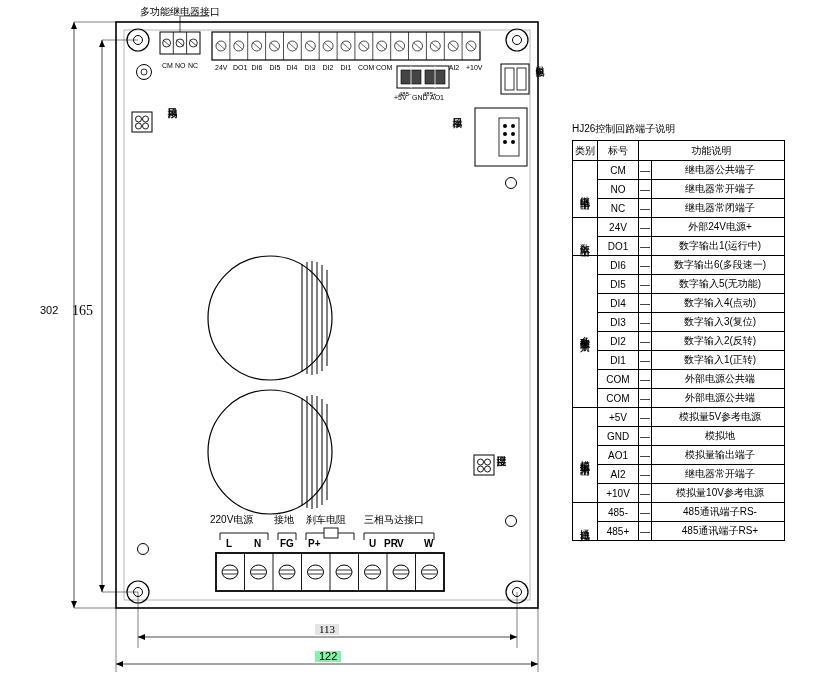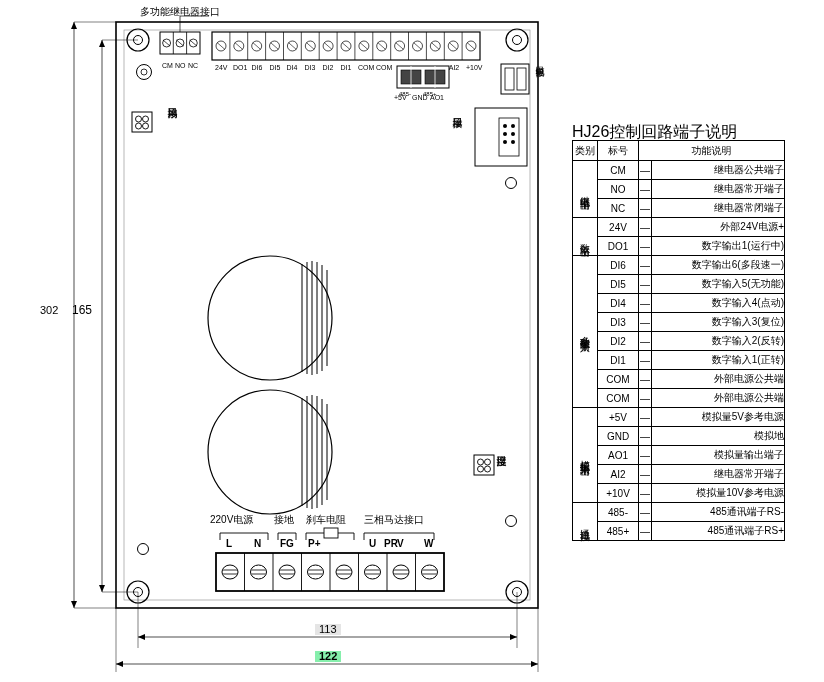--- a/index.html
+++ b/index.html
@@ -5,29 +5,29 @@
   html,body{margin:0;padding:0;background:#fff;}
   body{width:824px;height:682px;position:relative;font-family:"Liberation Sans","DejaVu Sans",sans-serif;color:#000;overflow:hidden;}
   .canvas{position:absolute;left:12px;top:0;width:824px;height:682px;}
   svg{position:absolute;left:0;top:0;}
 
   .lbl{position:absolute;font-size:10px;line-height:11px;white-space:nowrap;}
   .lbl.v{writing-mode:vertical-rl;text-orientation:upright;white-space:nowrap;}
   .lbl.tiny{font-size:6px;}
 
   
-  .tbl-title{position:absolute;left:560px;top:122px;font-size:16px;}
+  .tbl-title{position:absolute;left:560px;top:122px;font-size:10px;}
   table.spec{position:absolute;left:560px;top:140px;border-collapse:collapse;font-size:10px;}
   table.spec td,table.spec th{border:1px solid #000;padding:0;text-align:center;vertical-align:middle;font-weight:normal;}
   table.spec th{height:19px;font-size:10px;}
   table.spec td.cat{width:22px;padding:0 1px;}
   table.spec td.cat span{display:inline-block;writing-mode:vertical-rl;text-orientation:upright;line-height:13px;letter-spacing:1px;font-size:10px;}
   table.spec td.sym{width:40px;height:18px;font-size:10px;}
   table.spec td.dash{width:12px;}
-  table.spec td.desc{width:128px;text-align:right;padding-left:4px;font-size:10px;}
+  table.spec td.desc{width:128px;text-align:center;padding-left:4px;font-size:10px;}
 
   
   .vtxt{position:absolute;font-size:10px;line-height:11px;text-align:center;width:12px;}
 </style>
 </head>
 <body>
 
 <div class="canvas">
 
 <svg width="824" height="682">
@@ -290,23 +290,23 @@
 <div class="lbl" style="left:214px;top:538px;font-weight:bold;">L</div>
 <div class="lbl" style="left:242px;top:538px;font-weight:bold;">N</div>
 <div class="lbl" style="left:268px;top:538px;font-weight:bold;">FG</div>
 <div class="lbl" style="left:296px;top:538px;font-weight:bold;">P+</div>
 <div class="lbl" style="left:324px;top:538px;font-weight:bold;margin-left:48px;">PR</div>
 <div class="lbl" style="left:357px;top:538px;font-weight:bold;">U</div>
 <div class="lbl" style="left:385px;top:538px;font-weight:bold;">V</div>
 <div class="lbl" style="left:412px;top:538px;font-weight:bold;">W</div>
 
 <div class="lbl" style="left:28px;top:305px;font-size:11px;">302</div>
-<div class="lbl" style="left:60px;top:305px;font-size:12px;">165</div>
-<div class="lbl" style="left:303px;top:624px;font-size:11px;background:#e5e5e5;padding:0 4px;">113</div>
-<div class="lbl" style="left:303px;top:651px;font-size:11px;background:#86efac;padding:0 4px;font-weight:bold;">122</div>
+<div class="lbl" style="left:60px;top:305px;font-size:14px;font-family:Liberation Serif, serif;">165</div>
+<div class="lbl" style="left:303px;top:624px;font-size:11px;background:#e5e5e5;padding:0 4px;font-family:Liberation Serif, serif;">113</div>
+<div class="lbl" style="left:303px;top:651px;font-size:11px;background:#86efac;padding:0 4px;">122</div>
 
 <div class="tbl-title">HJ26控制回路端子说明</div>
 
 <table class="spec">
   <tbody>
         <tr>
     <th>类别</th>
     <th colspan="1">标号</th>
     <th colspan="2">功能说明</th>
   </tr>

